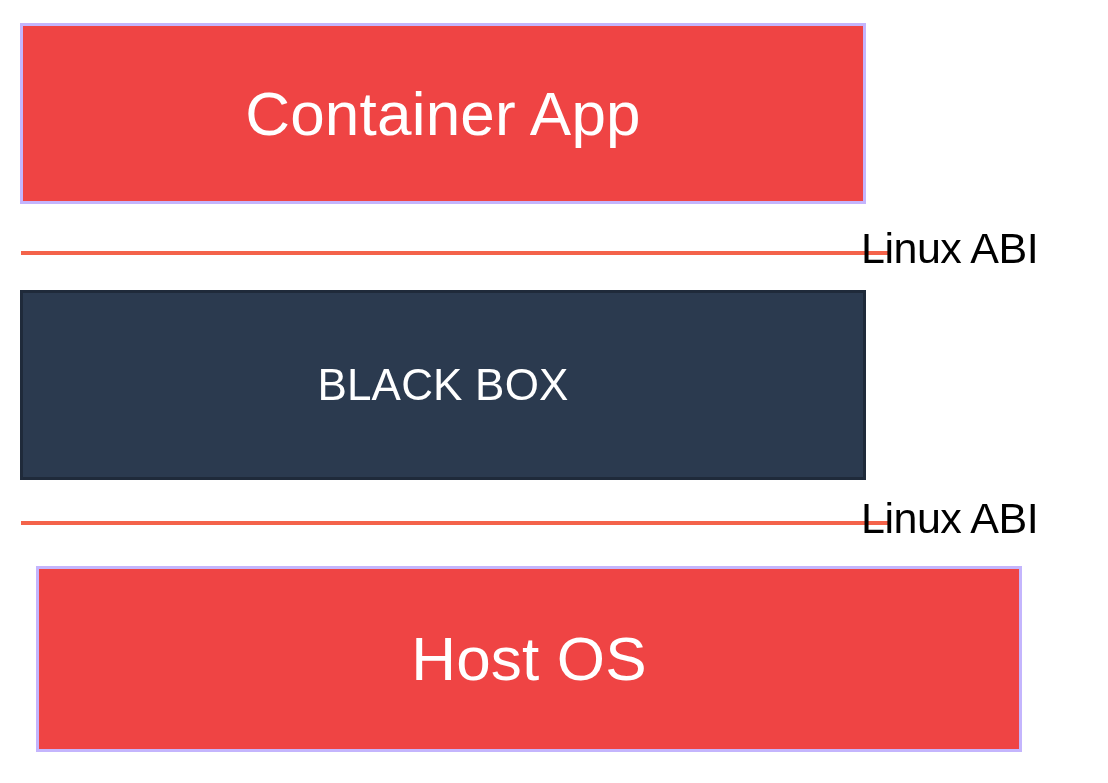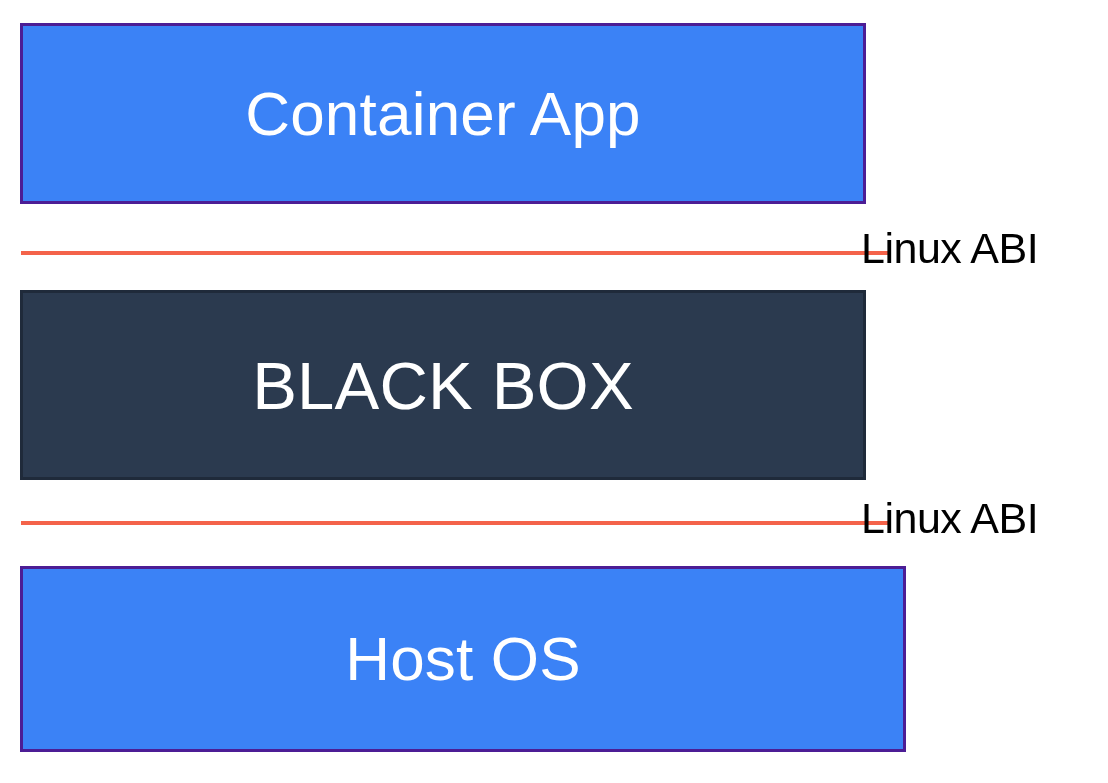--- a/index.html
+++ b/index.html
@@ -22,22 +22,22 @@
   
   .layer-box {
     position: absolute;
     box-sizing: border-box;
     display: flex;
     align-items: center;
     justify-content: center;
     user-select: none;
   }
   .layer-box.orange {
-    background: #3b82f6;
-    border: 3px solid #4c1d95;
+    background: #ef4444;
+    border: 3px solid #c4b5fd;
   }
   .layer-box.navy {
     background: #2B3A4F;
     border: 3px solid #1F2A3A;
   }
   .layer-label {
     color: #ffffff;
     font-family: "Liberation Sans", sans-serif;
     font-weight: 400;
     line-height: 1;
@@ -53,26 +53,26 @@
     height: 181px;
   }
   #box-container-app .layer-label { font-size: 62px; }
 
   #box-black-box {
     left: 20px;
     top: 290px;
     width: 846px;
     height: 190px;
   }
-  #box-black-box .layer-label { font-size: 67px; }
+  #box-black-box .layer-label { font-size: 44px; }
 
   #box-host-os {
-    left: 20px;
+    left: 36px;
     top: 566px;
-    width: 886px;
+    width: 986px;
     height: 186px;
   }
   #box-host-os .layer-label { font-size: 62px; }
 
   
   .abi-rule {
     position: absolute;
     left: 21px;
     width: 869px;
     height: 4px;

